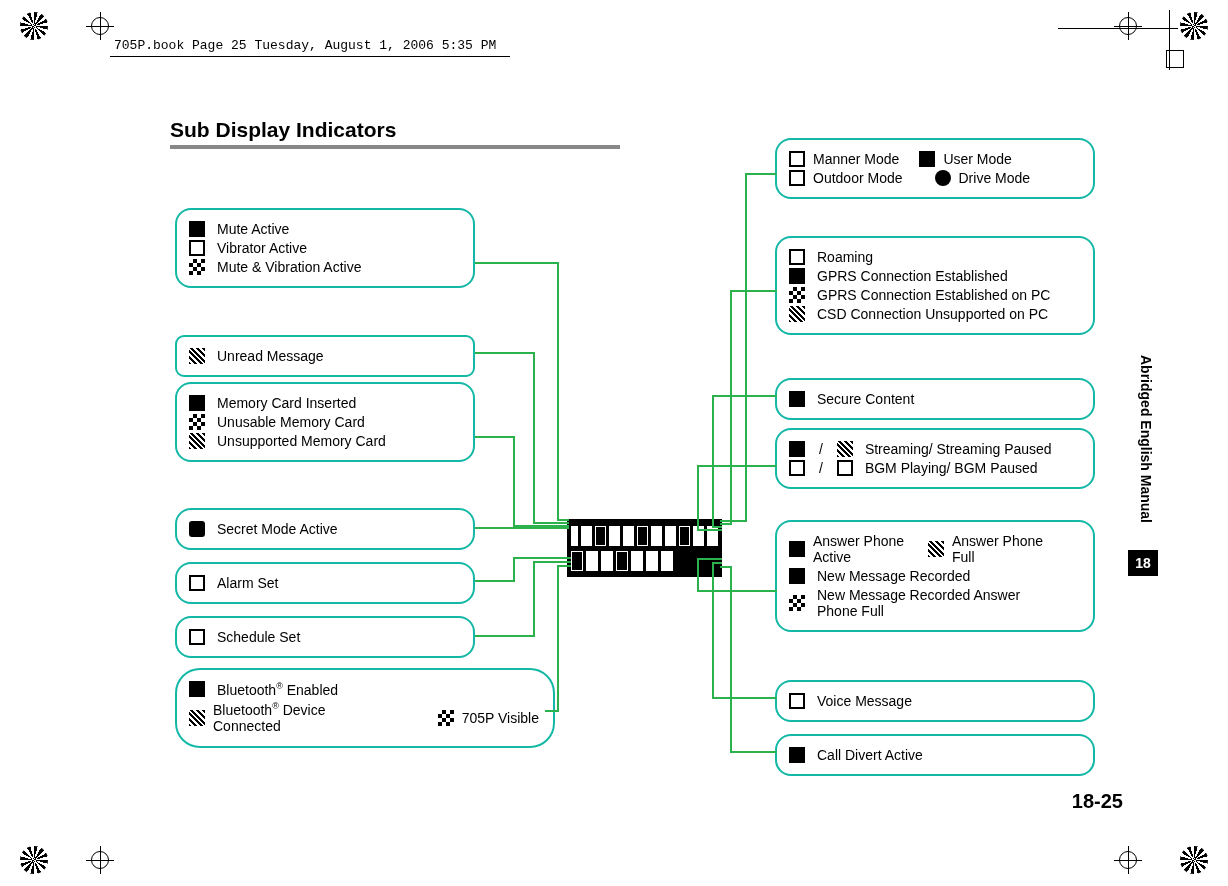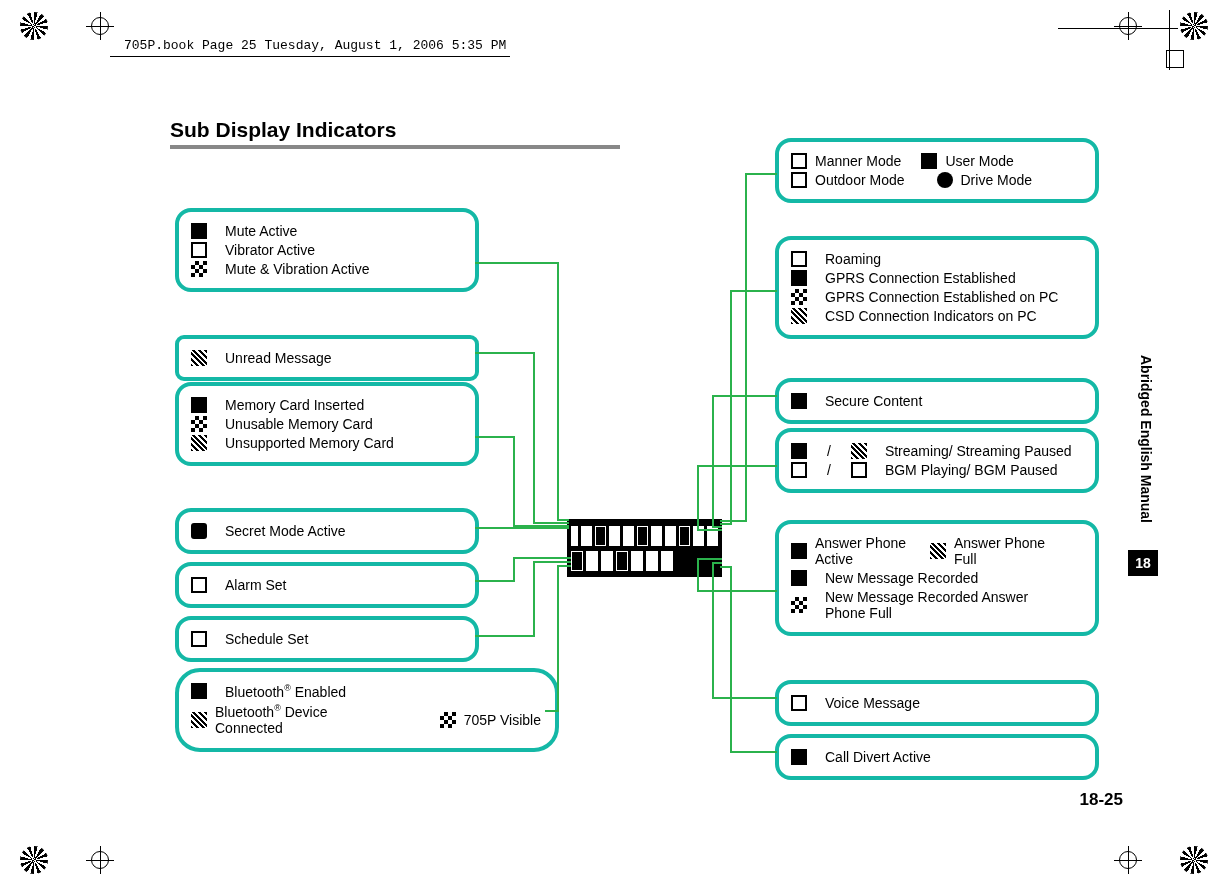--- a/index.html
+++ b/index.html
@@ -26,21 +26,21 @@
   .reg-target::after {
     content:""; position:absolute; background:#000;
   }
   .reg-target::before { width:28px; height:1px; }
   .reg-target::after  { width:1px;  height:28px; }
   .reg-target .c { width:16px; height:16px; border:1px solid #000; border-radius:50%; }
   .crop-line-v { position:absolute; width:1px; background:#000; }
   .crop-line-h { position:absolute; height:1px; background:#000; }
 
   .header-running {
-    position:absolute; top:38px; left:124px;
+    position:absolute; top:38px; left:114px;
     font-family: "Courier New", monospace; font-size:13px;
   }
   .header-rule {
     position:absolute; top:56px; left:110px; width:400px; height:1px; background:#000;
   }
 
   .page-title {
     position:absolute; top:118px; left:170px;
     font-size:21px; font-weight:bold;
   }
@@ -55,33 +55,33 @@
     font-weight:bold; font-size:14px;
   }
   .chapter-tab {
     position:absolute; top:550px; right:70px;
     width:30px; height:26px; background:#000; color:#fff;
     display:flex; align-items:center; justify-content:center;
     font-weight:bold; font-size:14px;
   }
   .page-num {
     position:absolute; top:790px; right:105px;
-    font-weight:bold; font-size:17px;
+    font-weight:bold; font-size:20px;
   }
 
   
   .bubble {
     position:absolute;
-    border:4px solid #14b8a6;
+    border:2px solid #14b8a6;
     border-radius:16px;
     padding:8px 14px 8px 12px;
     background:#fff;
   }
   .bubble .row {
-    display:flex; align-items:center; gap:18px; margin:3px 0;
+    display:flex; align-items:center; gap:12px; margin:3px 0;
   }
   .icon {
     width:16px; height:16px; flex:0 0 16px;
     background:#000;
     display:inline-block;
   }
   .icon.outline { background:#fff; border:2px solid #000; box-sizing:border-box; }
   
   .icon.checker {
     background:
@@ -262,21 +262,21 @@
   <div class="row">
       <span class="icon"></span>
       <span class="label">GPRS Connection Established</span>
     </div>
   <div class="row">
       <span class="icon checker"></span>
       <span class="label">GPRS Connection Established on PC</span>
     </div>
   <div class="row">
       <span class="icon stripes"></span>
-      <span class="label">CSD Connection Indicators on PC</span>
+      <span class="label">CSD Connection Unsupported on PC</span>
     </div>
 </div>
 
 <div class="bubble" style="top:378px; left:775px; width:290px;">
   <div class="row">
       <span class="icon"></span>
       <span class="label">Secure Content</span>
     </div>
 </div>
 

